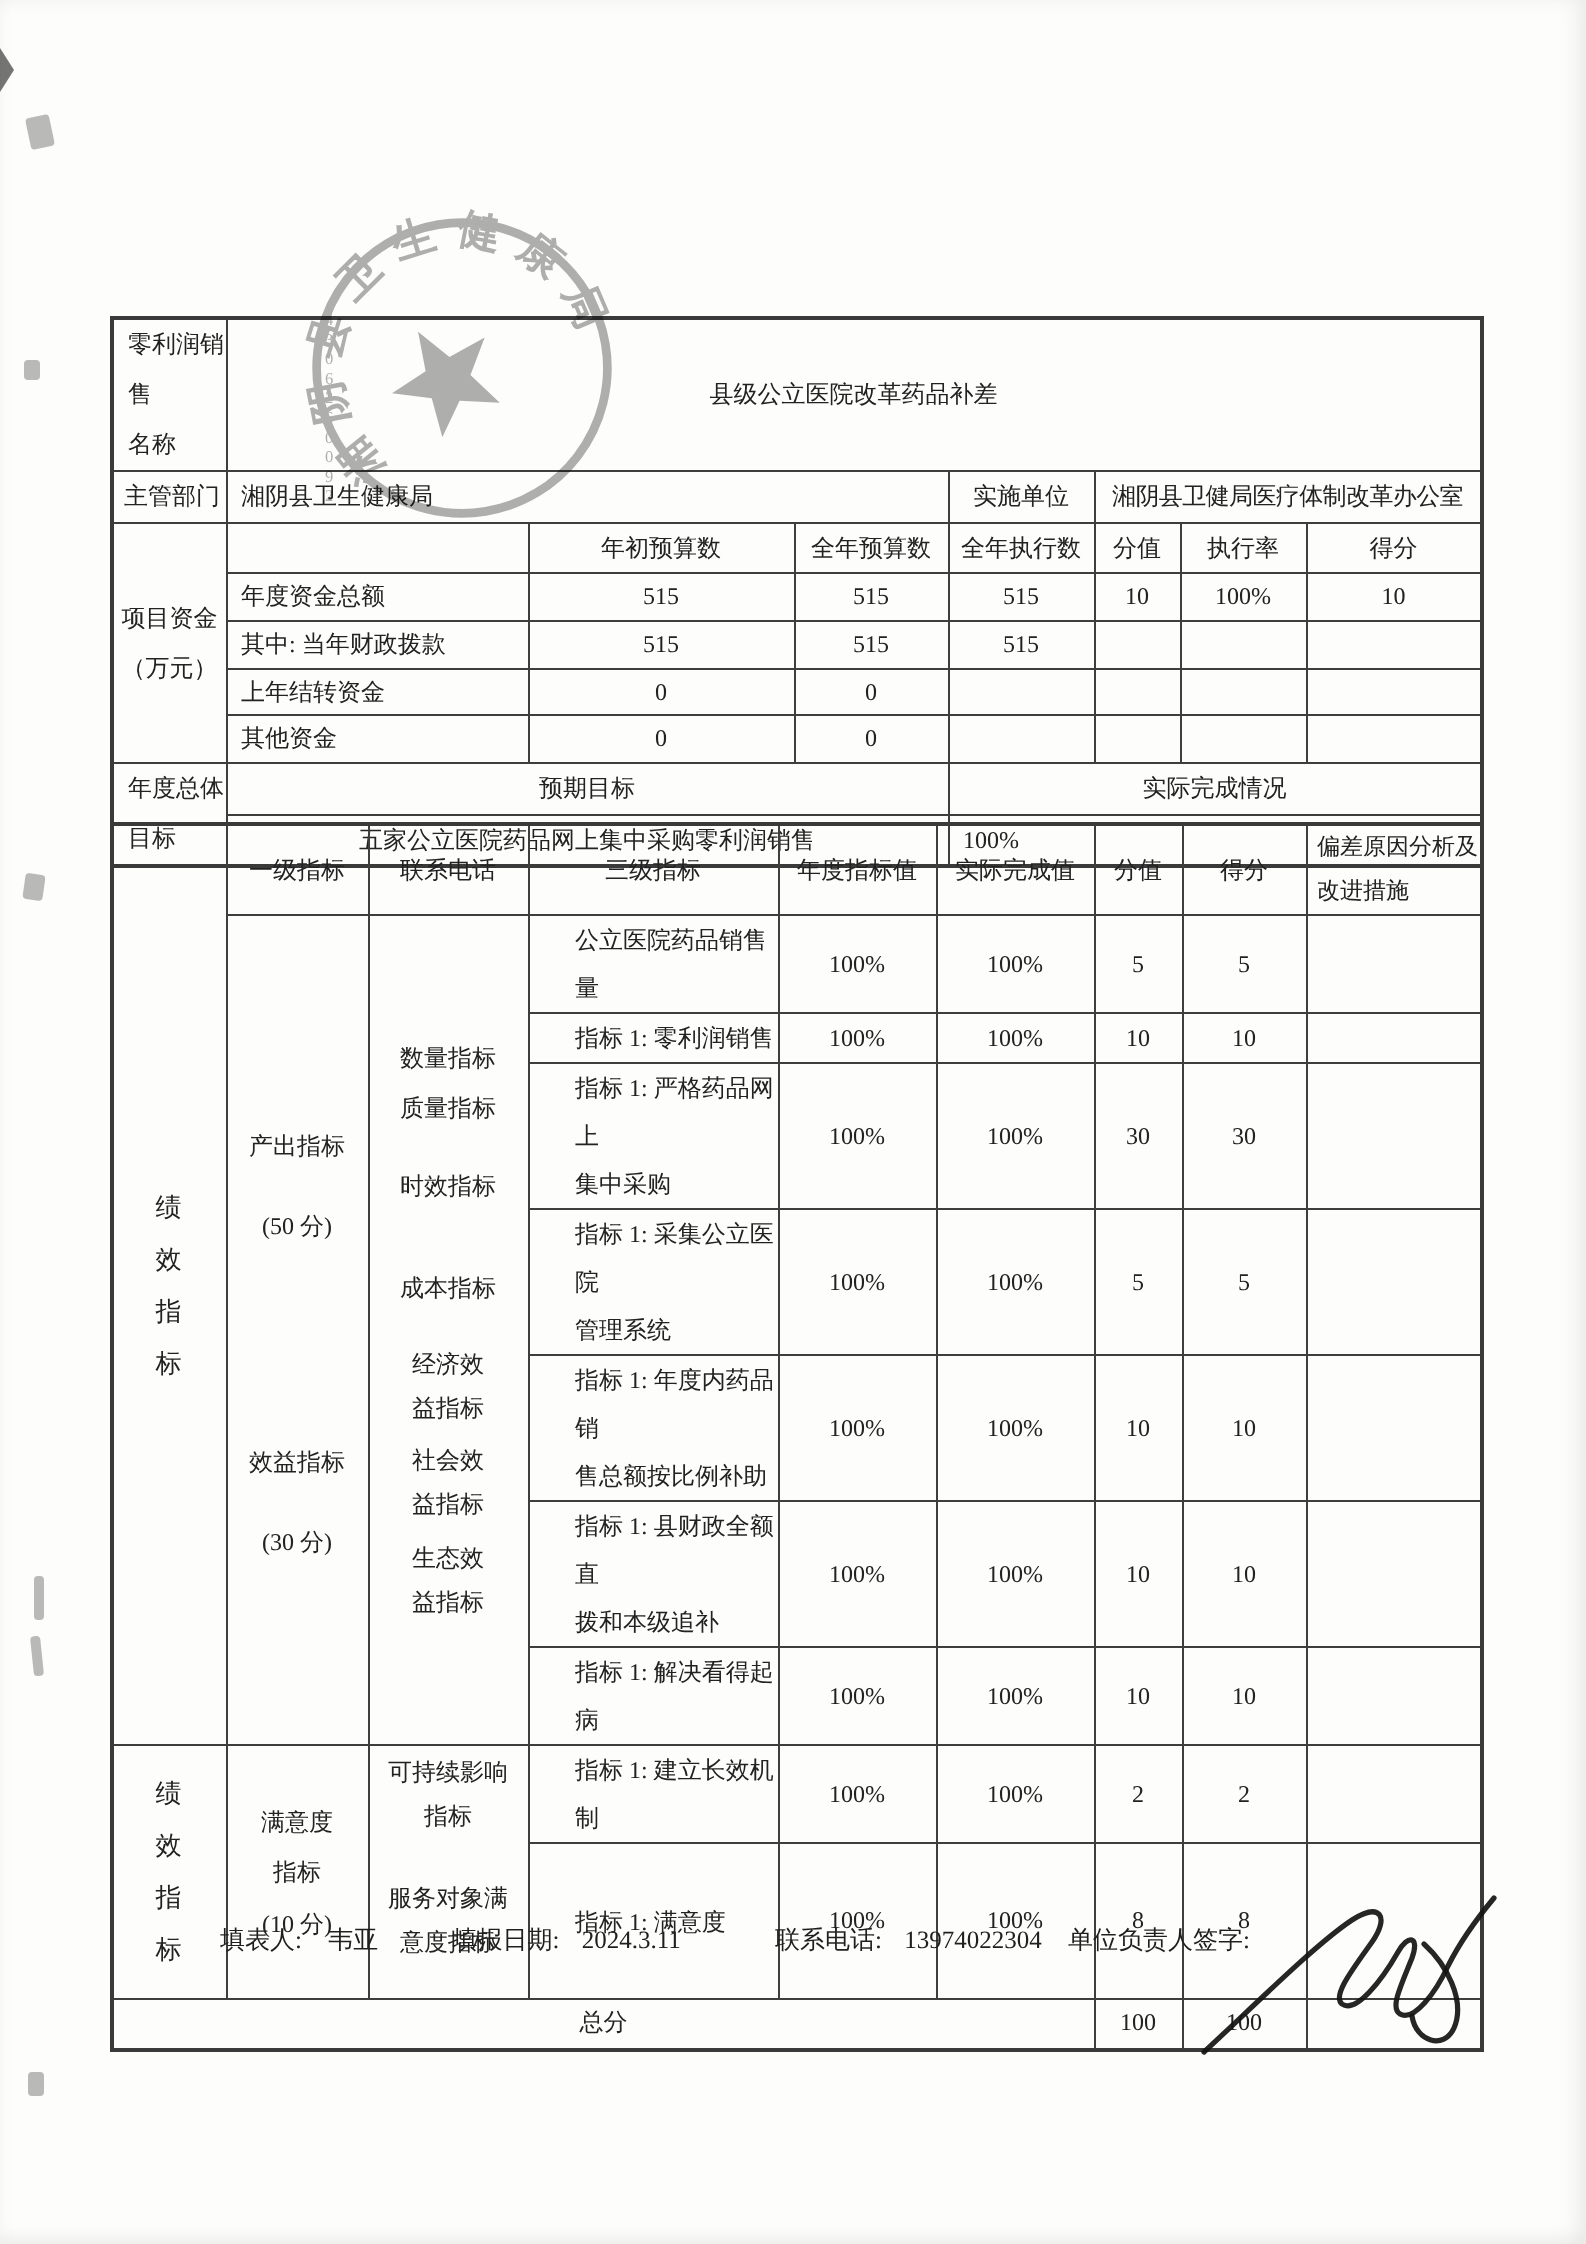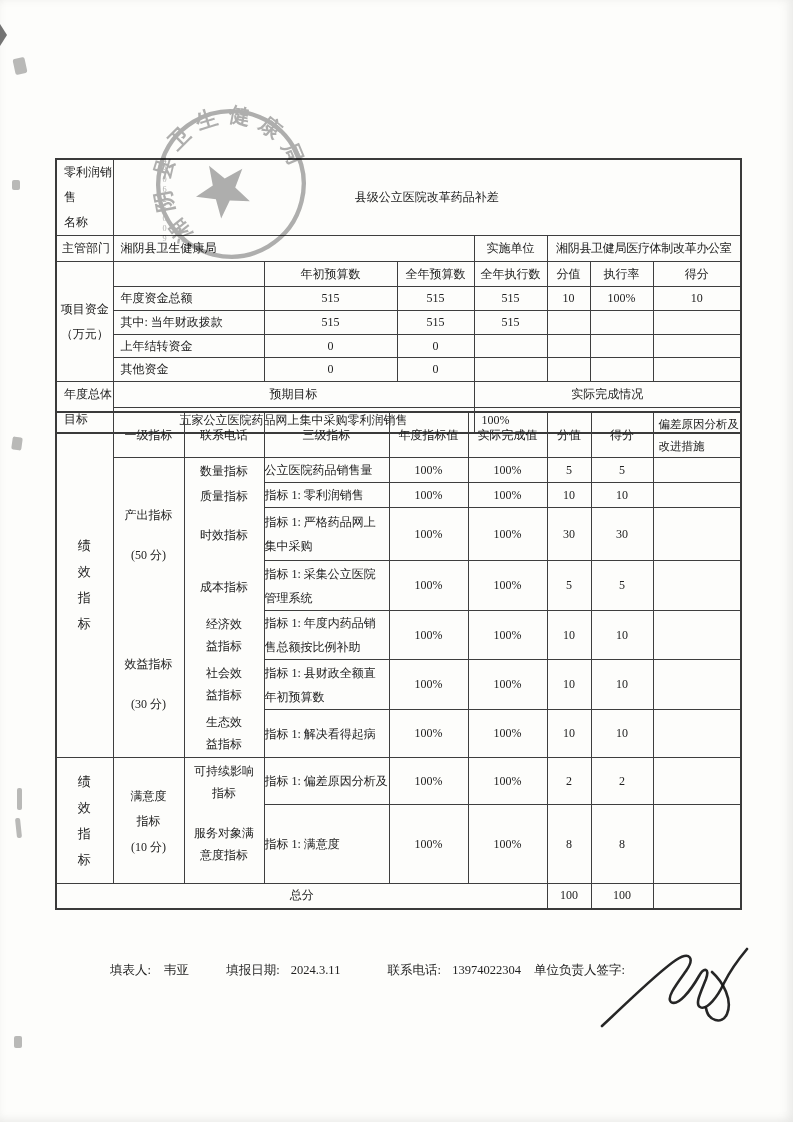--- a/index.html
+++ b/index.html
@@ -24,28 +24,28 @@
   #tableB { top:411px; width:685px; border:2px solid #3a3a3a; }
   td {
     border:1px solid #3e3e3e; font-size:12px; text-align:center;
     vertical-align:middle; padding:0; line-height:1.55; overflow:hidden;
     color:#222;
   }
   .pre { white-space:pre-line; }
   .pl { text-align:left; padding-left:7px; }
   .lh25 { line-height:25px; }
   .vlabel { font-size:13px; line-height:26px; letter-spacing:1px; }
-  .lvl3 { text-align:left; padding-left:0; line-height:24px; white-space:pre-line; }
+  .lvl3 { text-align:left; padding-left:23px; line-height:24px; white-space:pre-line; }
   .devhead { font-size:11.5px; text-align:left; padding-left:5px; line-height:22px; white-space:pre-line;margin-left:28px; }
   .stack { display:flex; flex-direction:column; width:100%; }
   .stack > div {
     display:flex; flex-direction:column; align-items:center; justify-content:center;
     white-space:pre-line; line-height:22px;
   }
-  .gap18 { row-gap:18px; }
+  .gap18 { row-gap:18px;margin-top:10px; }
   .note {
     position:absolute; left:110px; top:936px; z-index:2;
     font-size:11.5px; letter-spacing:.2px; white-space:nowrap;
   }
   .fillrow {
     position:absolute; left:110px; top:962px; z-index:2;
     font-size:12.5px; white-space:nowrap;
   }
   .fillrow span { display:inline-block; }
   .stamp {
@@ -254,21 +254,21 @@
       <td class="lvl3">指标 1: 年度内药品销
 售总额按比例补助</td>
       <td>100%</td>
       <td>100%</td>
       <td>10</td>
       <td>10</td>
       <td></td>
     </tr>
     <tr style="height:50px">
       <td class="lvl3">指标 1: 县财政全额直
-年初预算数</td>
+拨和本级追补</td>
       <td>100%</td>
       <td>100%</td>
       <td>10</td>
       <td>10</td>
       <td></td>
     </tr>
     <tr style="height:48px">
       <td class="lvl3">指标 1: 解决看得起病</td>
       <td>100%</td>
       <td>100%</td>
@@ -291,21 +291,21 @@
         </div>
       </td>
       <td rowspan="2">
         <div class="stack">
           <div style="height:47px">可持续影响
 指标</div>
           <div style="height:78px">服务对象满
 意度指标</div>
         </div>
       </td>
-      <td class="lvl3">指标 1: 偏差原因分析及</td>
+      <td class="lvl3">指标 1: 建立长效机制</td>
       <td>100%</td>
       <td>100%</td>
       <td>2</td>
       <td>2</td>
       <td></td>
     </tr>
     <tr style="height:78px">
       <td class="lvl3">指标 1: 满意度</td>
       <td>100%</td>
       <td>100%</td>

